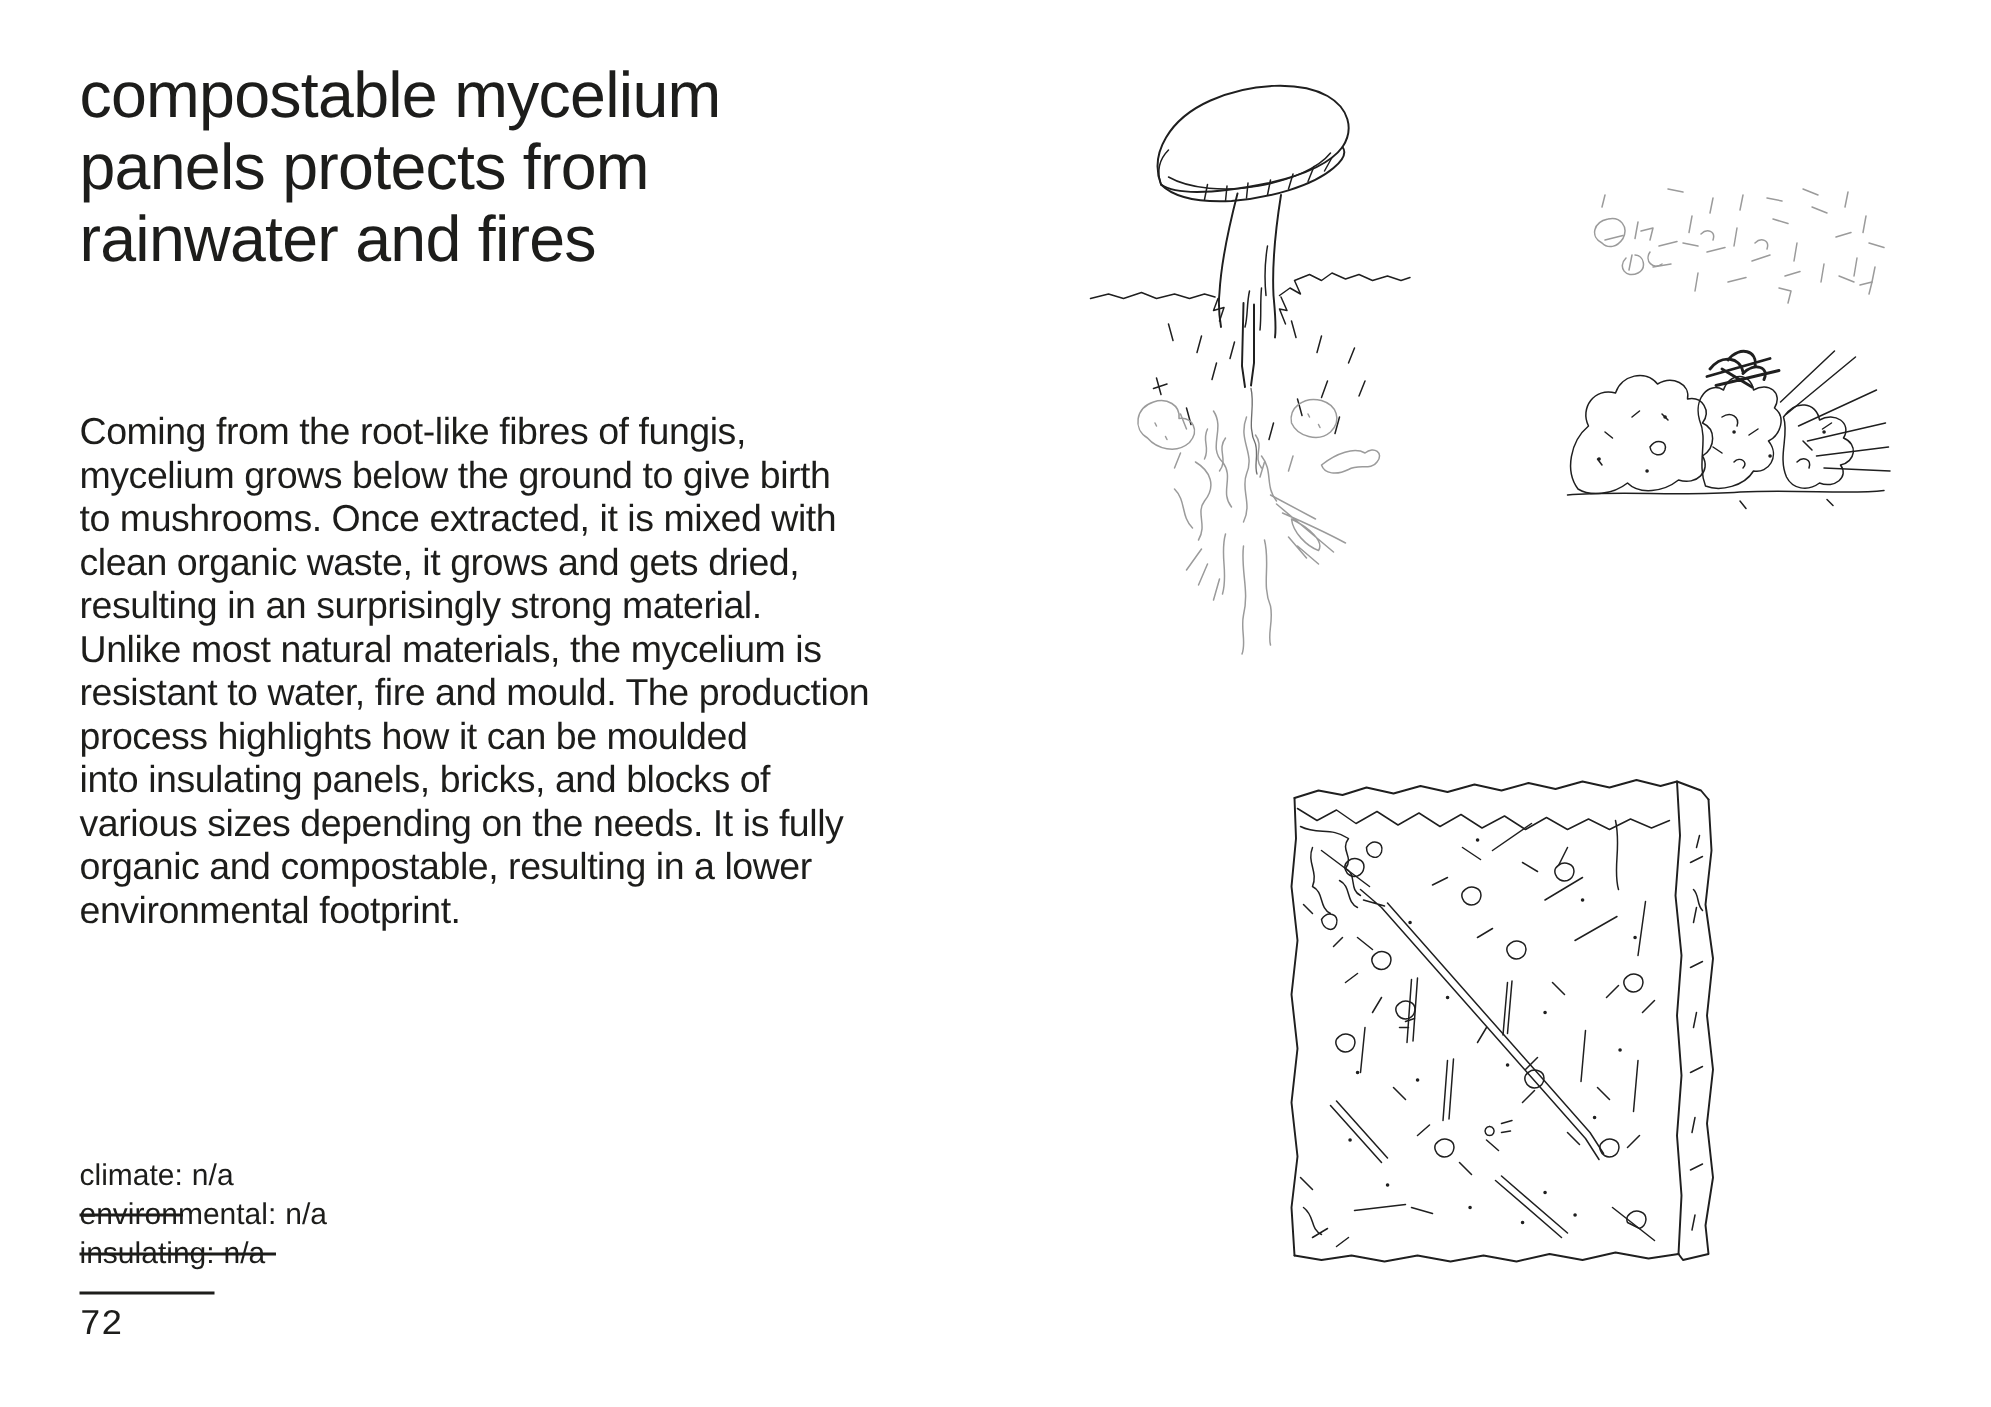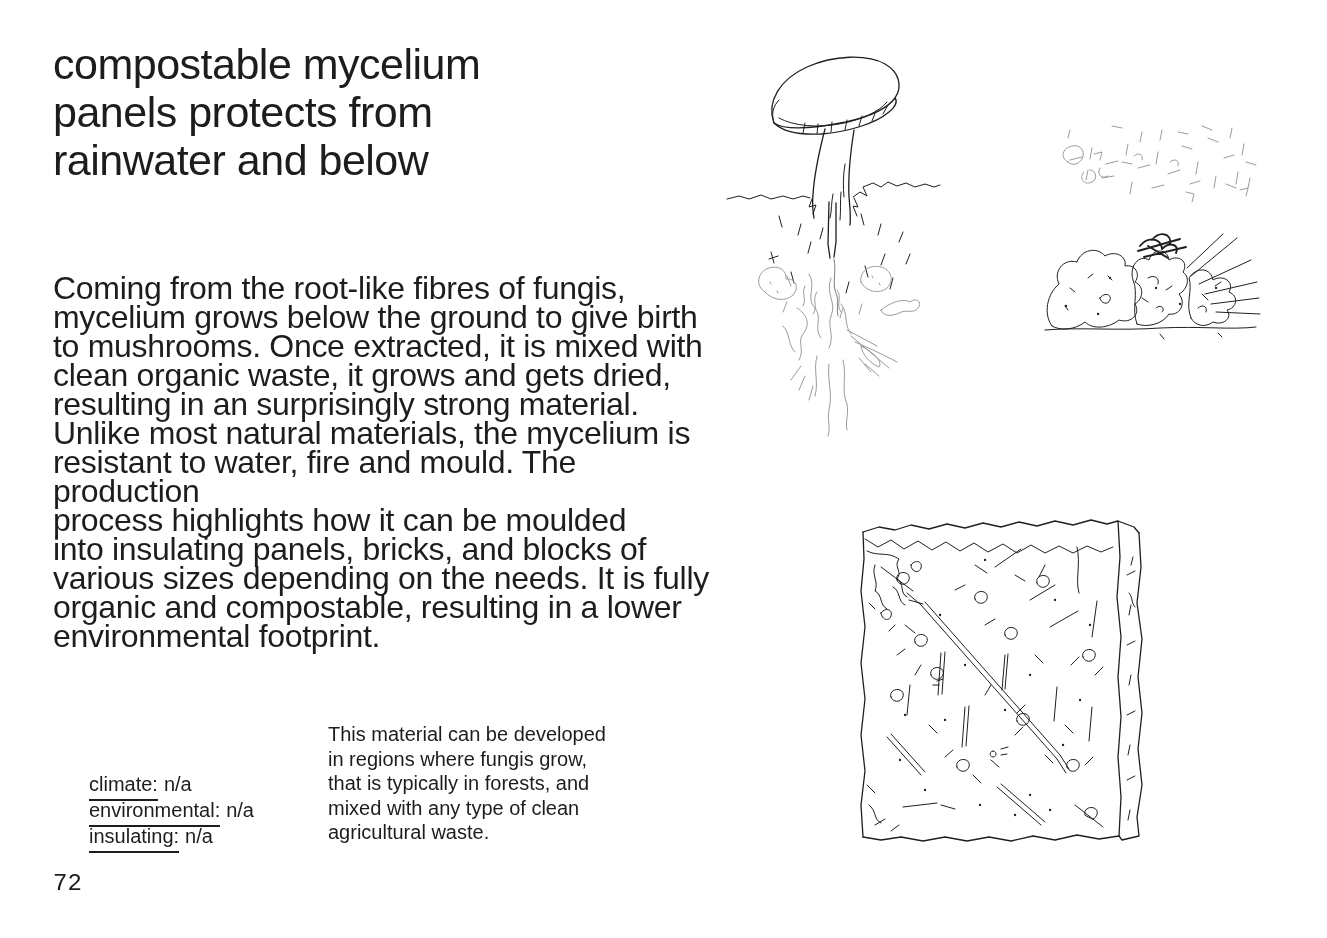--- a/index.html
+++ b/index.html
@@ -13,26 +13,26 @@
     position:relative;width:1327px;height:938px;background:var(--paper);
     font-family:"Liberation Sans",sans-serif;color:var(--ink);overflow:hidden;
   }
   .title{
     position:absolute;left:53px;top:40px;margin:0;
     font-size:43px;line-height:48px;font-weight:400;letter-spacing:-0.5px;
     white-space:pre-line;width:640px;
   }
   .body-text{
     position:absolute;left:53px;top:274px;margin:0;
-    font-size:32px;line-height:29px;letter-spacing:-0.3px;
+    font-size:25px;line-height:29px;letter-spacing:-0.3px;
     white-space:pre-line;width:660px;
   }
   .stats{position:absolute;left:53px;top:771px;font-size:20px;line-height:26px;}
   .stat-row{white-space:nowrap;}
-  .stat-label{border-bottom:2px solid var(--ink);padding-bottom:4px;margin-left:36px;}
+  .stat-label{border-bottom:2px solid var(--ink);padding-bottom:14px;}
   .stat-value{margin-left:6px;}
   .note{
     position:absolute;left:328px;top:722px;margin:0;
     font-size:20px;line-height:24.5px;white-space:pre-line;width:310px;
   }
   .page-number{position:absolute;left:53px;top:872px;font-size:24px;line-height:24px;font-family:Liberation Mono, monospace;}
   .sketch{position:absolute;}
   #mushroom{left:713px;top:46px;}
   #waste{left:1040px;top:118px;}
   #panel{left:845px;top:505px;}
@@ -44,21 +44,21 @@
   .s-mid{stroke:#6f6f6f;stroke-width:0.9px;}
   .s-dot{stroke:var(--sketch);stroke-width:2.3px;}
 </style>
 </head>
 <body>
 
 <div class="sheet">
 
   <h1 class="title">compostable mycelium
 panels protects from
-rainwater and below</h1>
+rainwater and fires</h1>
 
   <p class="body-text">Coming from the root-like fibres of fungis,
 mycelium grows below the ground to give birth
 to mushrooms. Once extracted, it is mixed with
 clean organic waste, it grows and gets dried,
 resulting in an surprisingly strong material.
 Unlike most natural materials, the mycelium is
 resistant to water, fire and mould. The production
 process highlights how it can be moulded
 into insulating panels, bricks, and blocks of
@@ -71,25 +71,20 @@
       <span class="stat-label">climate:</span><span class="stat-value">n/a</span>
     </div>
     <div class="stat-row">
       <span class="stat-label">environmental:</span><span class="stat-value">n/a</span>
     </div>
     <div class="stat-row">
       <span class="stat-label">insulating:</span><span class="stat-value">n/a</span>
     </div>
   </div>
 
-  <p class="note">This material can be developed
-in regions where fungis grow,
-that is typically in forests, and
-mixed with any type of clean
-agricultural waste.</p>
 
   <div class="page-number">72</div>
 
   <svg id="mushroom" class="sketch" width="270" height="420" viewBox="0 0 270 420" aria-hidden="true">
     <path class="s-dark" d="M61,77 C53,56 67,33 94,21 C121,9 154,8 172,18 C186,26 190,40 182,52 C174,63 155,71 133,76 C108,81 74,86 61,77 Z"></path>
     <path class="s-dark" d="M61,77 C70,86 88,89 108,88 C134,86 162,78 176,66 C182,61 185,56 182,52"></path>
     <path class="s-thin" d="M66,72 C80,80 104,82 126,78 C148,74 166,66 174,56"></path>
     <path class="s-thin" d="M90,87 L92,77 M104,88 L105,78 M118,86 L119,76 M132,84 L134,74 M146,80 L149,70 M159,75 L163,65 M170,68 L175,59"></path>
     <path class="s-thin" d="M61,77 C58,68 60,60 66,54"></path>
     <path class="s-dark" d="M112,83 C105,110 101,131 100,149 C99,158 100,166 101,172"></path>

